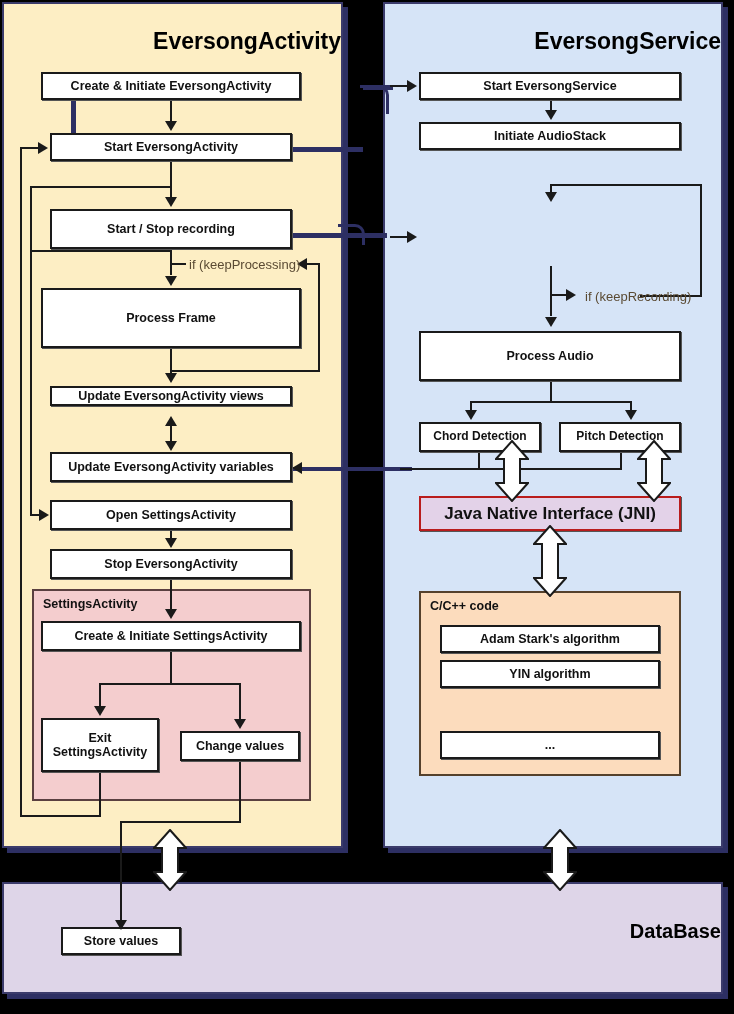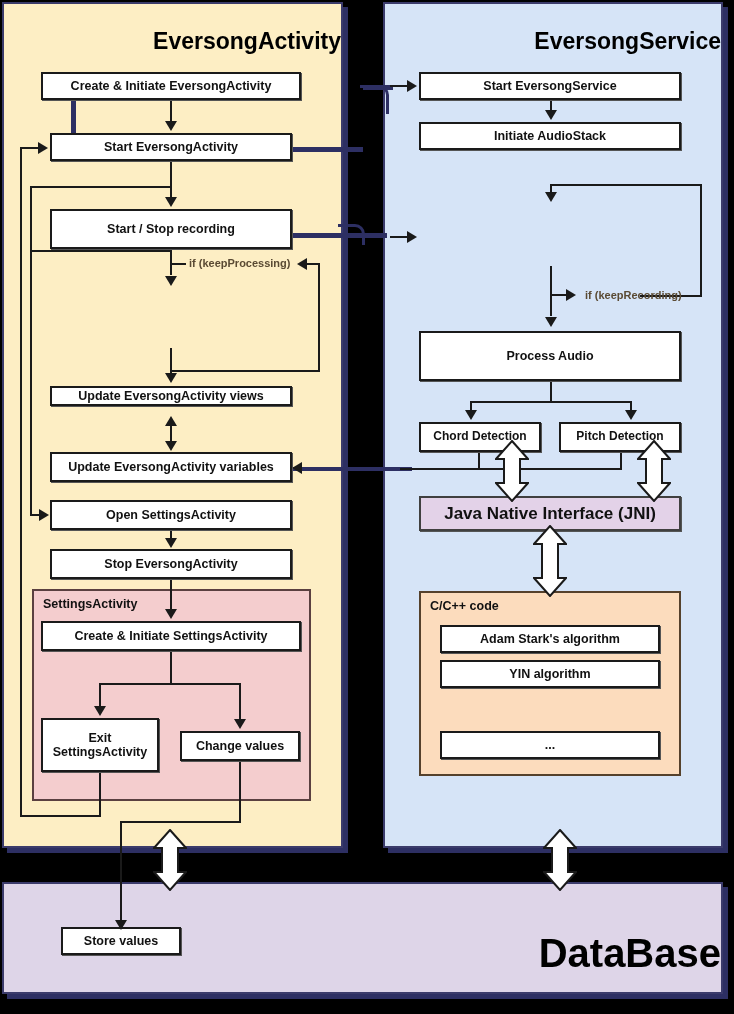--- a/index.html
+++ b/index.html
@@ -22,36 +22,36 @@
     left:2px;top:882px;width:721px;height:112px;
     background:#ded5e8;border:2px solid #3b3b6b;
     box-shadow:5px 5px 0 0 #2d2f63;
   }
   .panel-title{
     position:absolute;left:0;right:0;text-align:right;
     font-weight:bold;color:#000;
   }
   #title-activity{top:24px;font-size:23px;}
   #title-service{top:24px;font-size:23px;}
-  #title-database{top:47px;font-size:40px;}
+  #title-database{top:36px;font-size:20px;}
 
   
   .node{
     position:absolute;box-sizing:border-box;
     background:#fff;border:2px solid #1a1a1a;
     display:flex;align-items:center;justify-content:center;
     text-align:center;font-weight:bold;font-size:12.5px;color:#111;
     line-height:1.15;
     box-shadow:1px 1px 0 0 #555;
     z-index:6;
   }
   .node.small{font-size:12px;}
   .node.jni{
     background:#e3d2e8;font-size:17px;font-weight:bold;
-    border:2px solid #404040;
+    border:2px solid #b91c1c;
   }
 
   
   .group{
     position:absolute;box-sizing:border-box;
     z-index:4;
   }
   #group-settings{
     left:32px;top:589px;width:279px;height:212px;
     background:#f4cdce;border:2px solid #5a4040;
@@ -76,21 +76,21 @@
   .ah.down{border-left:6px solid transparent;border-right:6px solid transparent;border-top:10px solid #1a1a1a;}
   .ah.up{border-left:6px solid transparent;border-right:6px solid transparent;border-bottom:10px solid #1a1a1a;}
   .ah.right{border-top:6px solid transparent;border-bottom:6px solid transparent;border-left:10px solid #1a1a1a;}
   .ah.left{border-top:6px solid transparent;border-bottom:6px solid transparent;border-right:10px solid #1a1a1a;}
 
   
   .elbow{position:absolute;border:3px solid #2d2f63;background:transparent;z-index:3;}
 
   
   .cond{
-    position:absolute;font-size:11px;color:#5a4a33;font-weight:bold;
+    position:absolute;font-size:13px;color:#5a4a33;font-weight:normal;
     white-space:nowrap;z-index:6;
   }
 
   
   .bigarrow{position:absolute;z-index:7;}
   .bigarrow svg{display:block;}
 </style>
 </head>
 <body>
 
@@ -109,20 +109,21 @@
   <div class="elbow" style="left:338px;top:224px;width:24px;height:18px;border-radius:0 10px 0 0;border-left:none;border-bottom:none;"></div>
 
   <div class="ln blue h" style="left:292px;top:467px;width:120px;height:4px;"></div>
 
   <div class="node" style="left:41px;top:72px;width:260px;height:28px;">Create &amp; Initiate EversongActivity</div>
 
   <div class="node" style="left:50px;top:133px;width:242px;height:28px;">Start EversongActivity</div>
 
   <div class="node" style="left:50px;top:209px;width:242px;height:40px;">Start / Stop recording</div>
 
+  <div class="node" style="left:41px;top:288px;width:260px;height:60px;">Process Frame</div>
 
   <div class="node" style="left:50px;top:386px;width:242px;height:20px;">Update EversongActivity views</div>
 
   <div class="node" style="left:50px;top:452px;width:242px;height:30px;">Update EversongActivity variables</div>
 
   <div class="node" style="left:50px;top:500px;width:242px;height:30px;">Open SettingsActivity</div>
 
   <div class="node" style="left:50px;top:549px;width:242px;height:30px;">Stop EversongActivity</div>
 
   <div class="group" id="group-settings">

